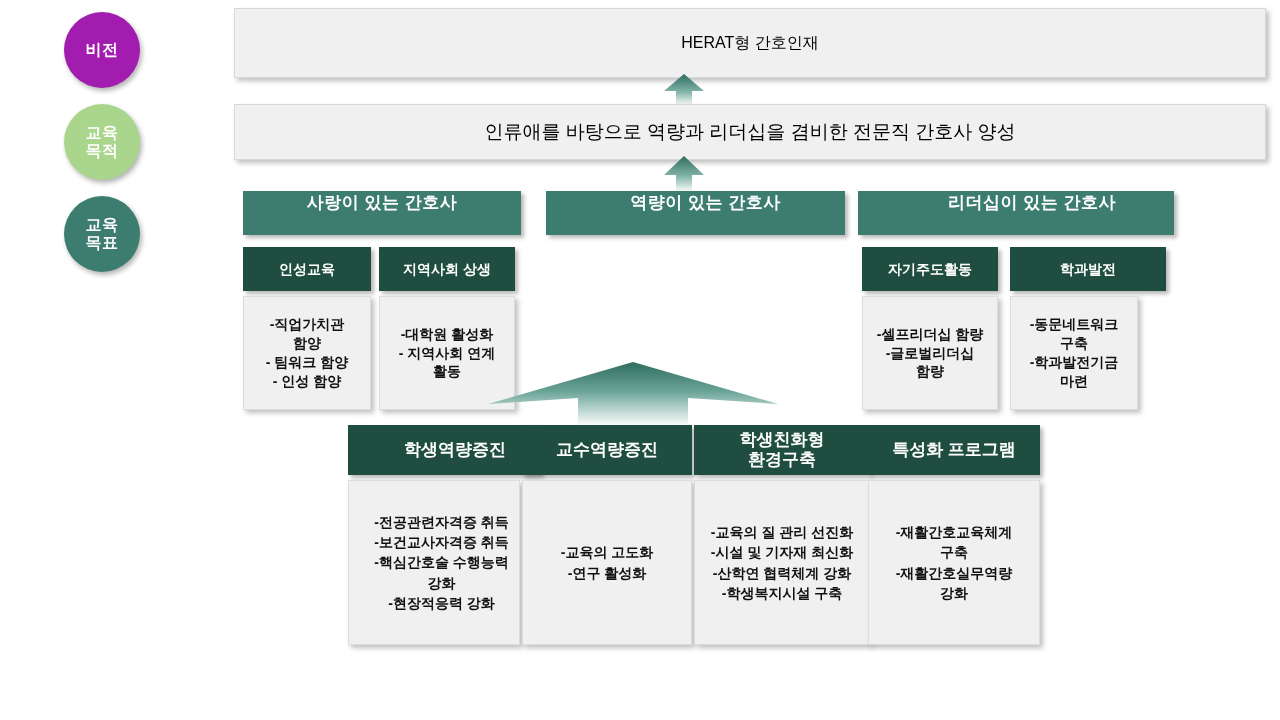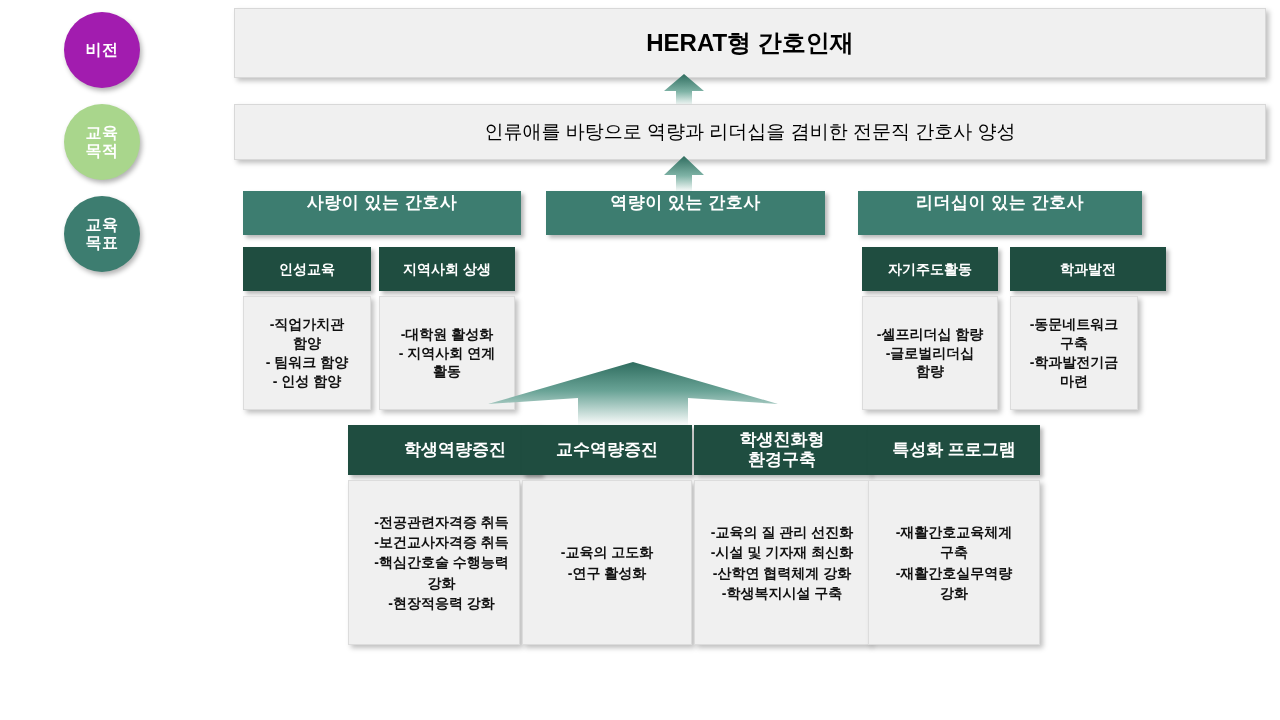--- a/index.html
+++ b/index.html
@@ -55,22 +55,22 @@
     flex-direction: column;
     align-items: center;
     justify-content: center;
     text-align: center;
     color: #000000;
   }
   .banner-vision {
     left: 234px; top: 8px; width: 1030px; height: 68px;
   }
   .banner-vision .line1 {
-    font-size: 24px;
-    font-weight: bold;
+    font-size: 16px;
+    font-weight: normal;
     line-height: 1.25;
   }
   .banner-vision .line2 {
     font-size: 19px;
     line-height: 1.3;
     margin-top: 2px;
   }
   .banner-vision .cap {
     font-weight: bold;
     font-size: 21px;
@@ -105,22 +105,22 @@
     font-weight: bold;
     letter-spacing: 0.5px;
     display: flex;
     align-items: flex-start;
     justify-content: center;
     text-align: center;
     box-shadow: 3px 3px 4px rgba(0,0,0,0.28);
     height: 44px;
   }
   .pillar-love       { left: 243px; top: 191px; width: 278px; }
-  .pillar-competence { left: 546px; top: 191px; width: 279px; }
-  .pillar-leadership { left: 858px; top: 191px; width: 284px; }
+  .pillar-competence { left: 546px; top: 191px; width: 279px; padding-left: 20px; }
+  .pillar-leadership { left: 858px; top: 191px; width: 284px; padding-left: 32px; }
 
   
   .sub-head {
     position: absolute;
     background: #1f4d40;
     color: #ffffff;
     font-size: 14px;
     font-weight: bold;
     display: flex;
     align-items: center;

